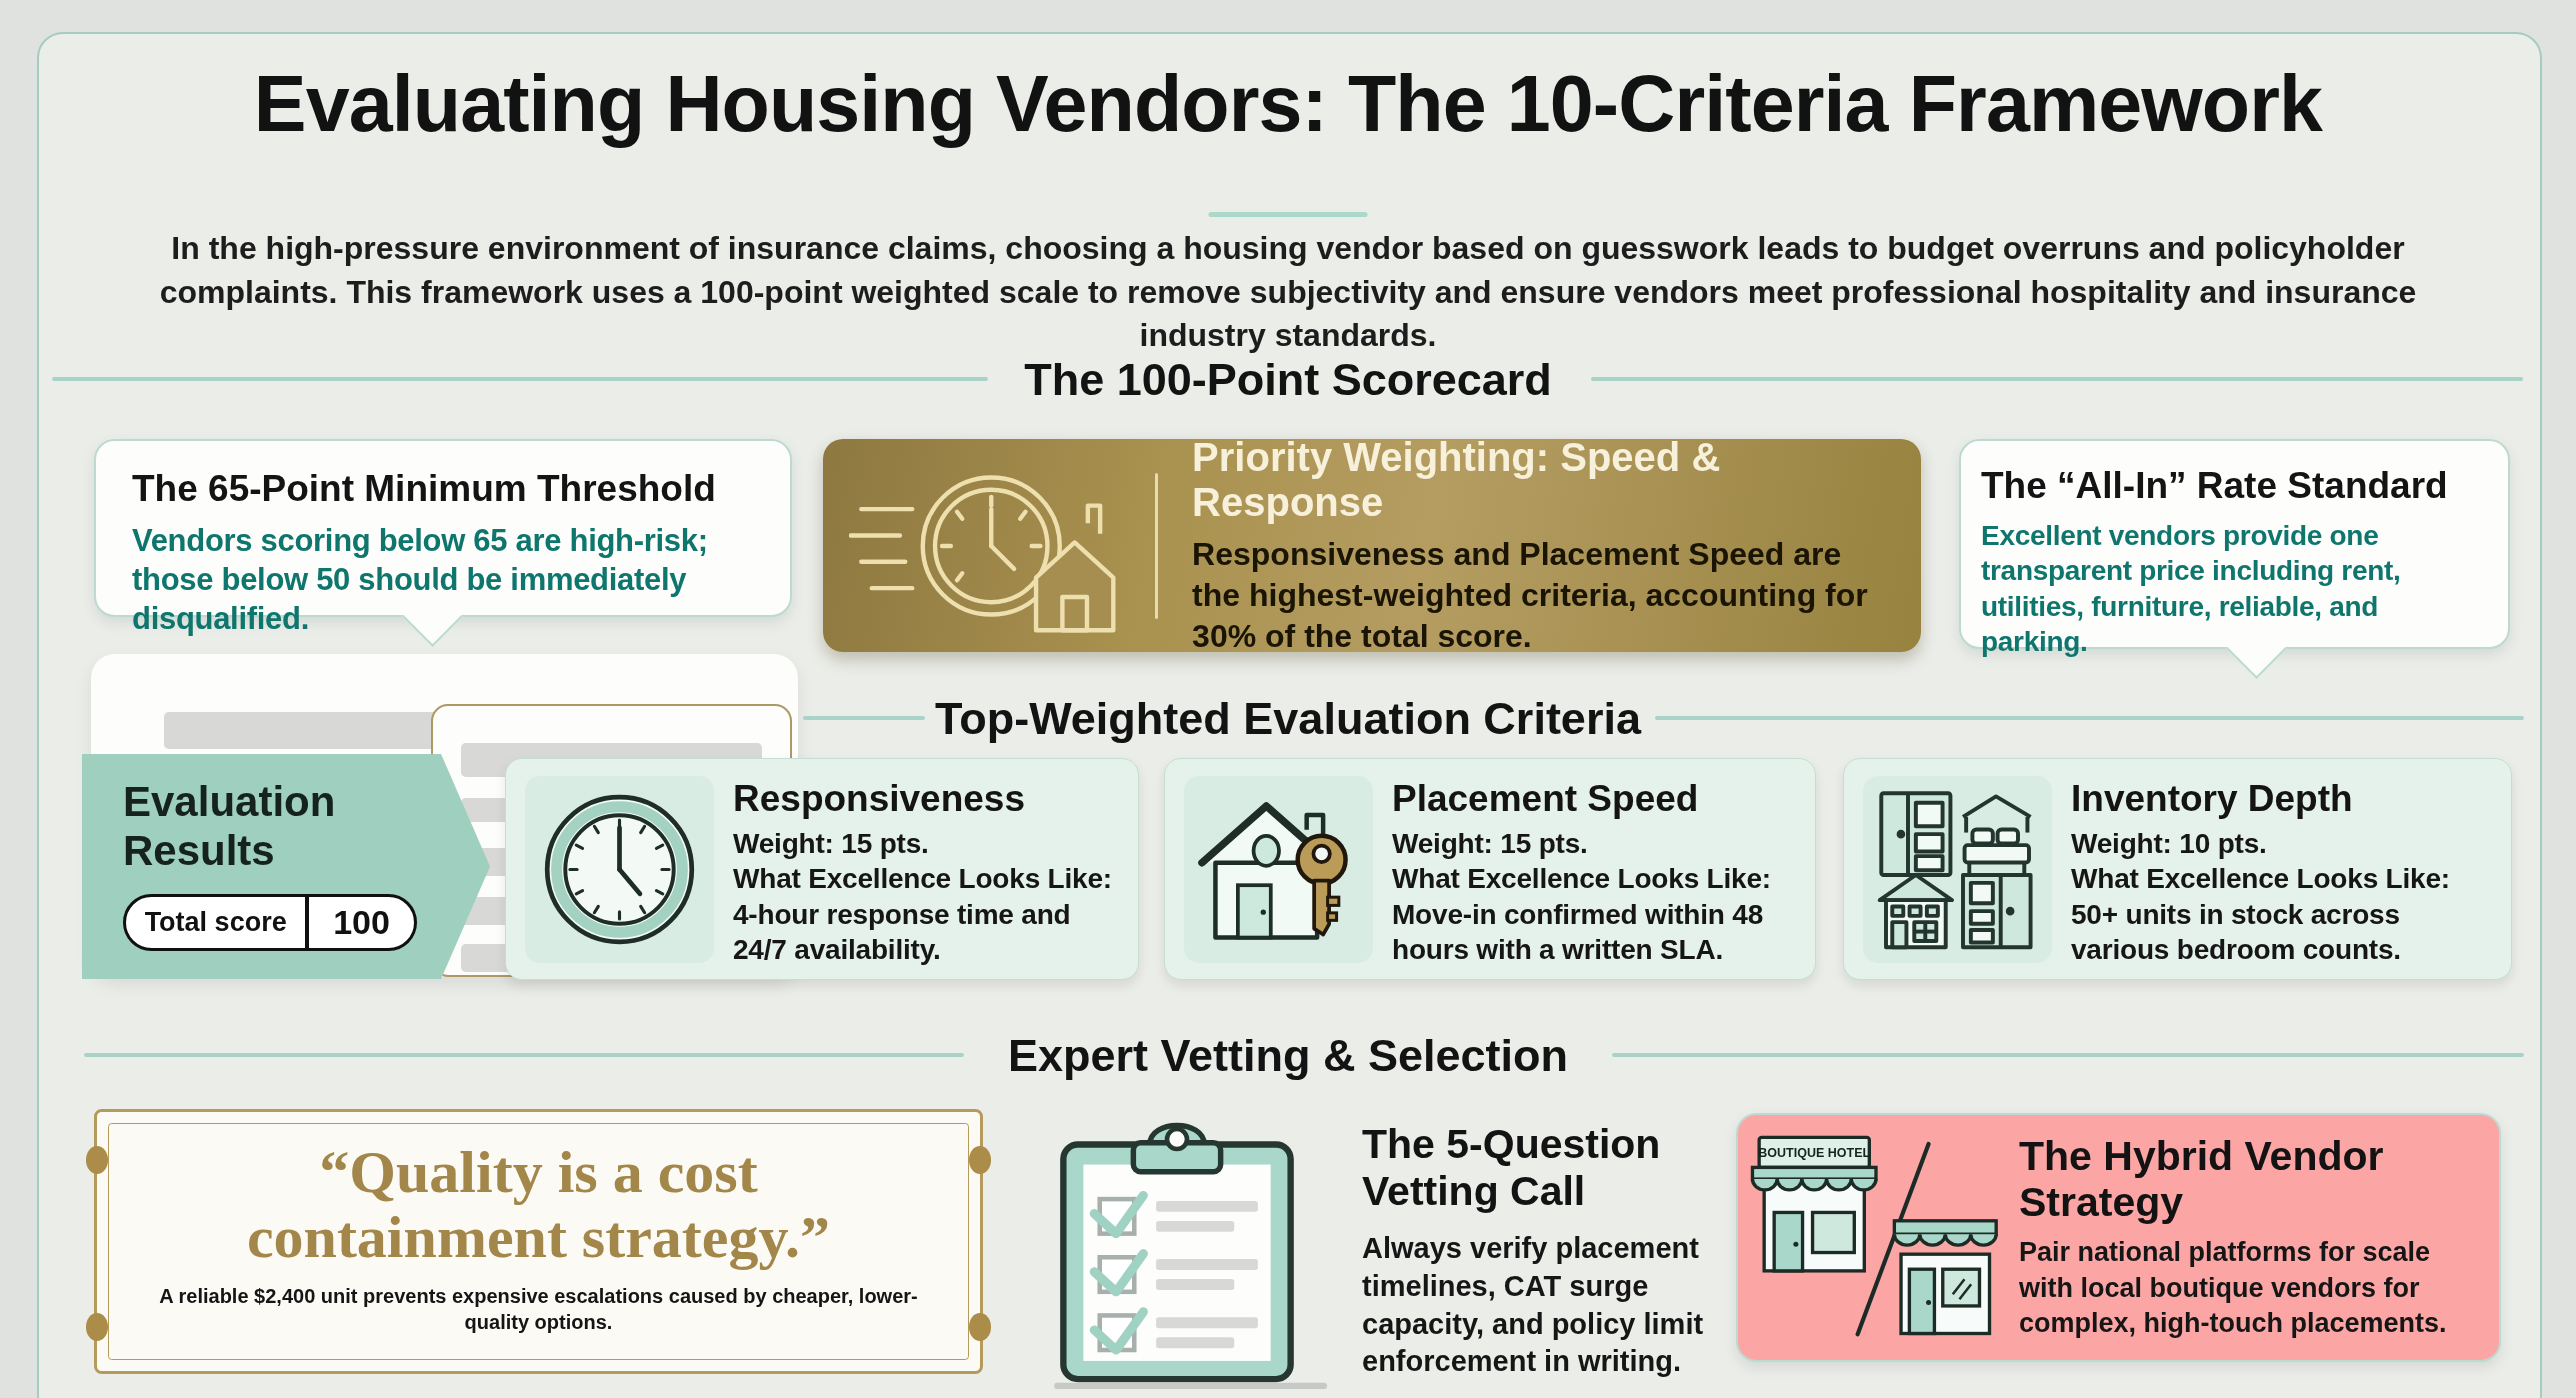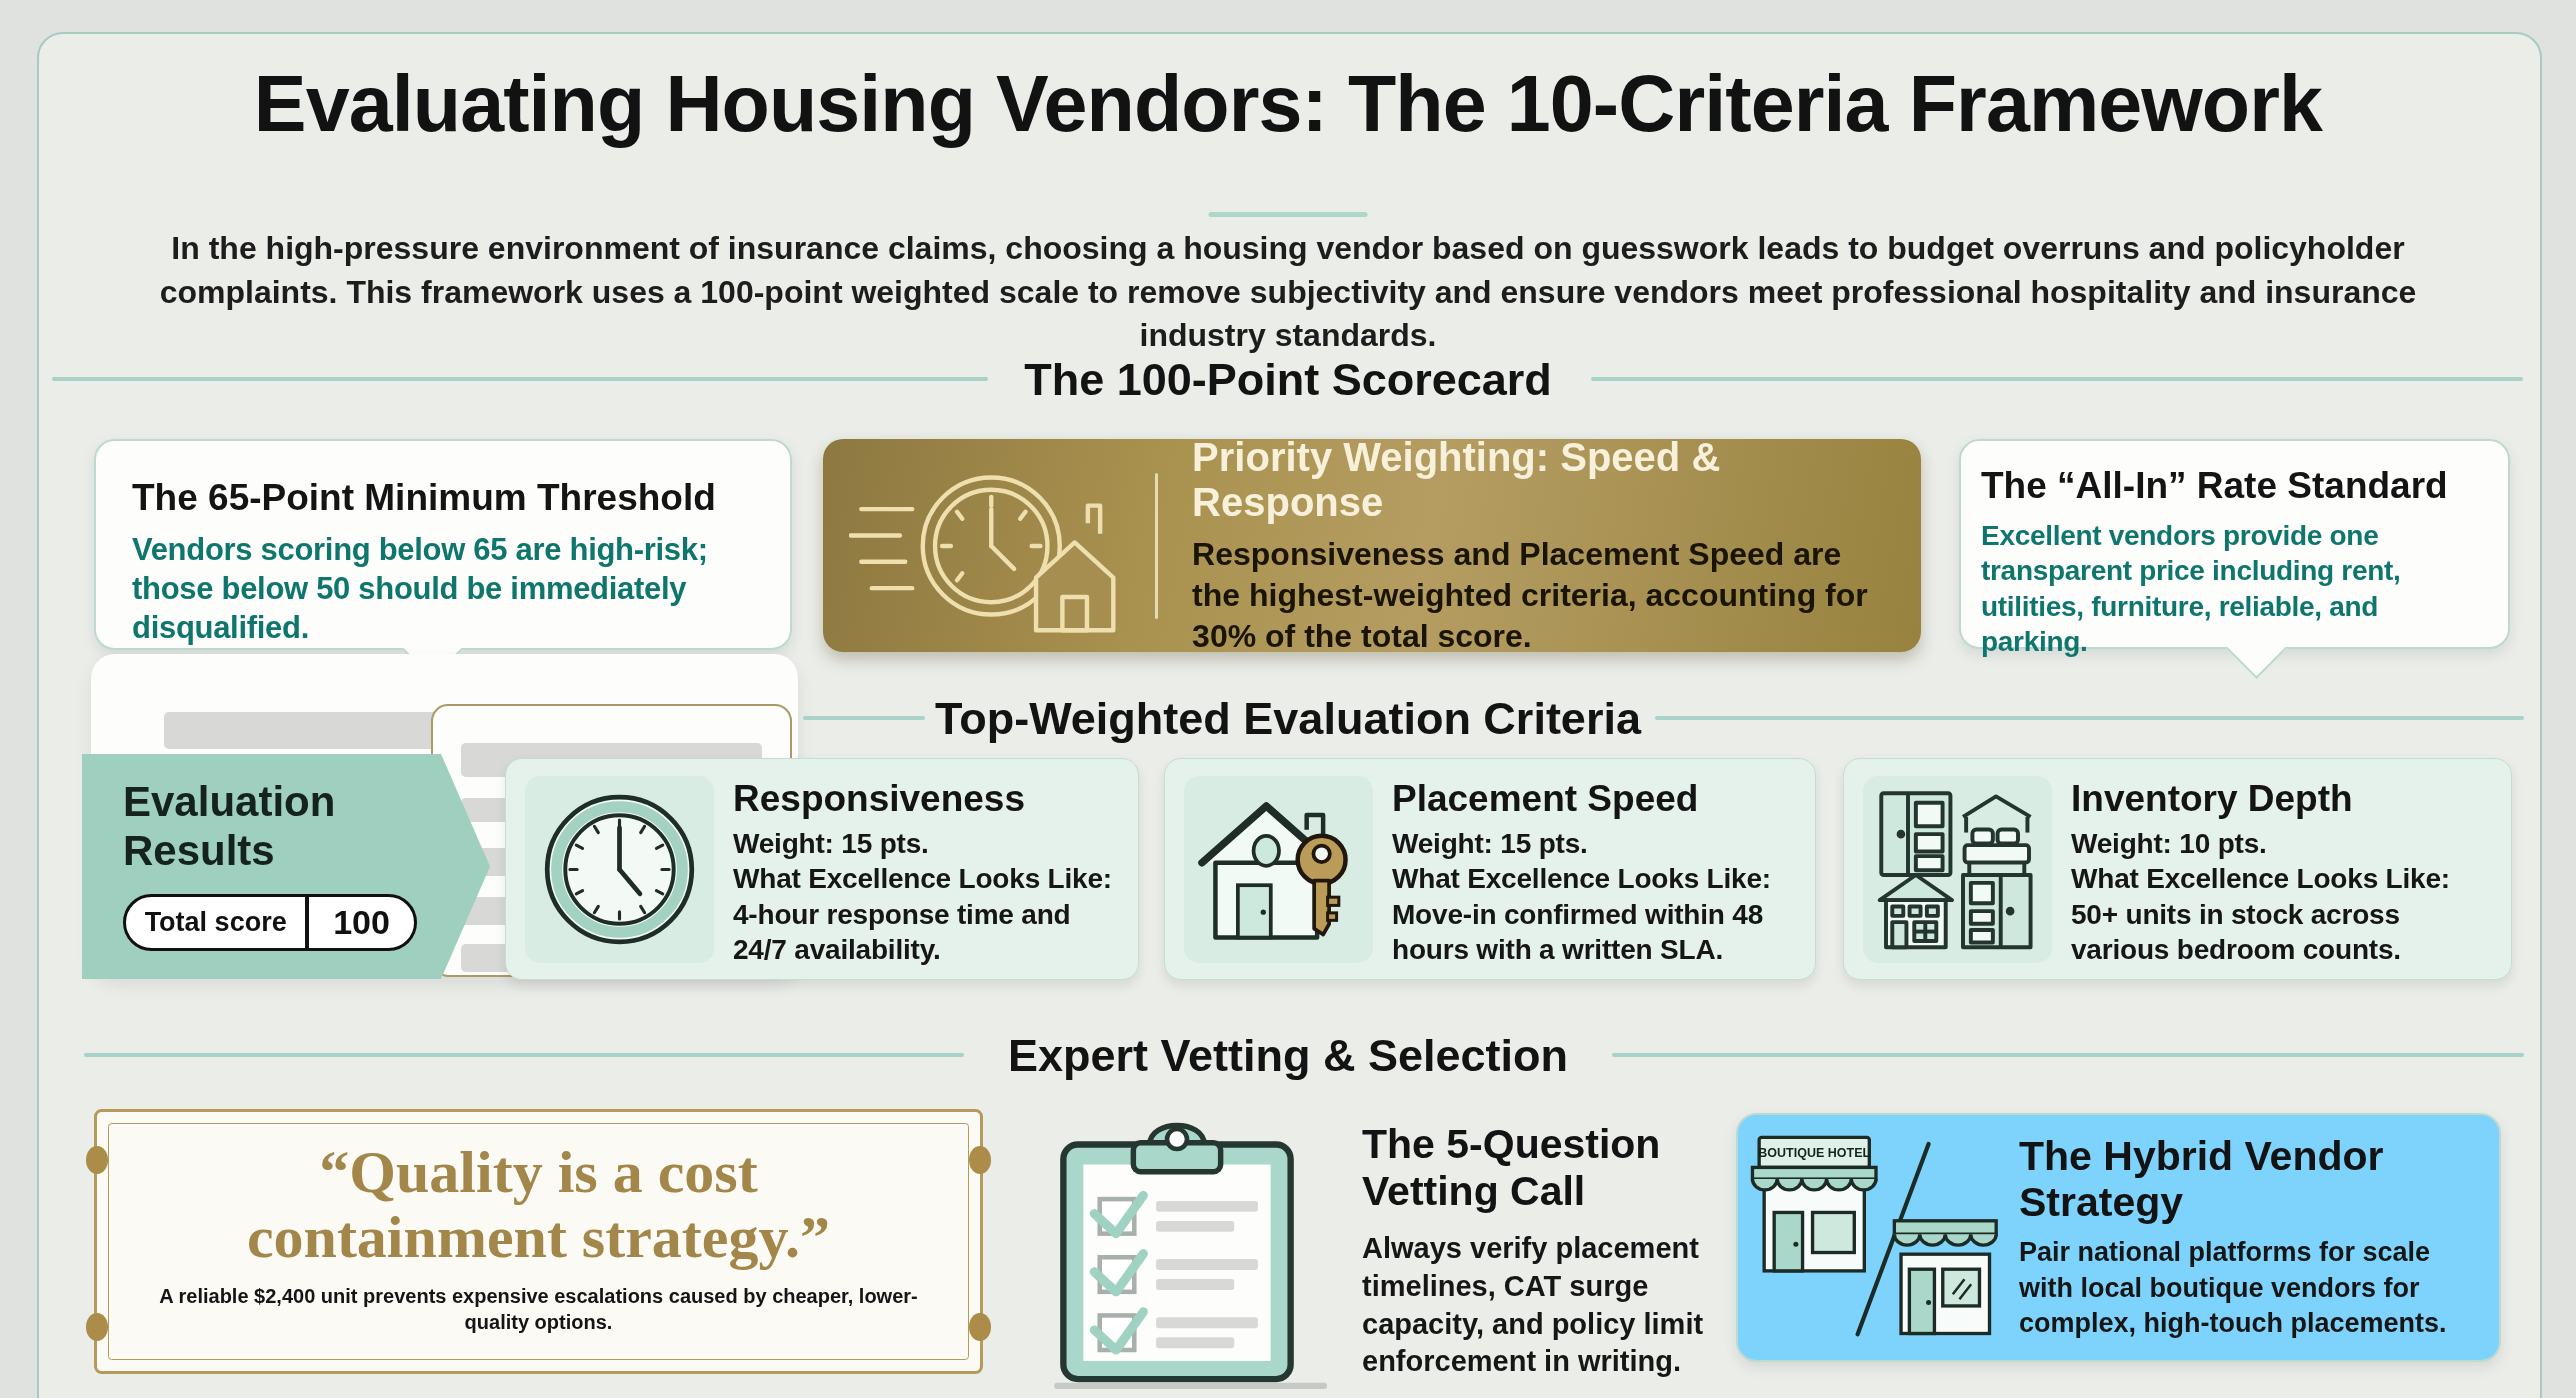--- a/index.html
+++ b/index.html
@@ -66,21 +66,21 @@
   .quote-inner{position:absolute;inset:11.2px;border:1.9px solid #b59a5c;border-radius:3.7px;}
   .qdot{position:absolute;width:22.5px;height:28px;border-radius:50%;background:#ab8c48;}
   .quote-text{position:relative;margin:28px auto 0 auto;width:749px;text-align:center;
               font-family:"Liberation Serif",serif;font-weight:700;font-size:60px;
               color:#a3874a;line-height:1.08;}
   .quote-body{position:relative;margin:13px auto 0 auto;width:796px;text-align:center;
               font-size:20px;font-weight:600;color:#151515;line-height:1.3;}
   .vetting-text{position:absolute;left:1362px;top:1121px;width:407px;}
   .vetting-text h3{margin:0 0 15px 0;font-size:41px;font-weight:800;color:#131313;line-height:1.15;}
   .vetting-text p{margin:0;font-size:29px;font-weight:600;color:#161616;line-height:1.3;}
-  .hybrid-card{position:absolute;left:1736px;top:1113px;width:765px;height:249px;background:#7dd3fc;
+  .hybrid-card{position:absolute;left:1736px;top:1113px;width:765px;height:249px;background:#fca5a5;
                border:2.8px solid #bcdad1;border-radius:20.6px;box-shadow:0 5.6px 13px rgba(60,80,75,.12);
                display:flex;align-items:center;box-sizing:border-box;}
   .hybrid-icon{width:318px;display:flex;justify-content:center;}
   .hybrid-text{padding-right:26px;}
   .hybrid-text h3{margin:0 0 9.4px 0;font-size:41px;font-weight:800;color:#131313;line-height:1.12;}
   .hybrid-text p{margin:0;font-size:27px;font-weight:600;color:#161616;line-height:1.3;}
   .clipboard{position:absolute;left:1047px;top:1101px;}
 </style>
 </head>
 <body>
@@ -89,21 +89,21 @@
   <div class="frame"></div>
 
   <div class="main-title">Evaluating Housing Vendors: The 10-Criteria Framework</div>
   <div class="title-underline"></div>
   <div class="subtitle">In the high-pressure environment of insurance claims, choosing a housing vendor based on guesswork leads to budget overruns and policyholder complaints. This framework uses a 100-point weighted scale to remove subjectivity and ensure vendors meet professional hospitality and insurance industry standards.</div>
 
   <div class="sec-heading" style="top:354px;">The 100-Point Scorecard</div>
   <div class="sec-line" style="left:52px;top:377px;width:936px;"></div>
   <div class="sec-line" style="left:1591px;top:377px;width:932px;"></div>
 
-  <div class="card-white" style="left:94px;top:439px;width:698px;height:211px;padding:36px 36px;">
+  <div class="card-white" style="left:94px;top:439px;width:698px;height:178px;padding:27px 36px;">
     <h3>The 65-Point Minimum Threshold</h3>
     <p style="font-size:31px;">Vendors scoring below 65 are high-risk; those below 50 should be immediately disqualified.</p>
     <div class="tail" style="left:315px;"></div>
   </div>
 
   <div class="card-gold">
     <div class="gold-icon-zone">
       <svg width="281" height="178" viewBox="0 0 320 200" fill="none">
         <g stroke="#eedfae" stroke-width="5" stroke-linecap="round">
           <line x1="14" y1="58" x2="72" y2="58"></line>

